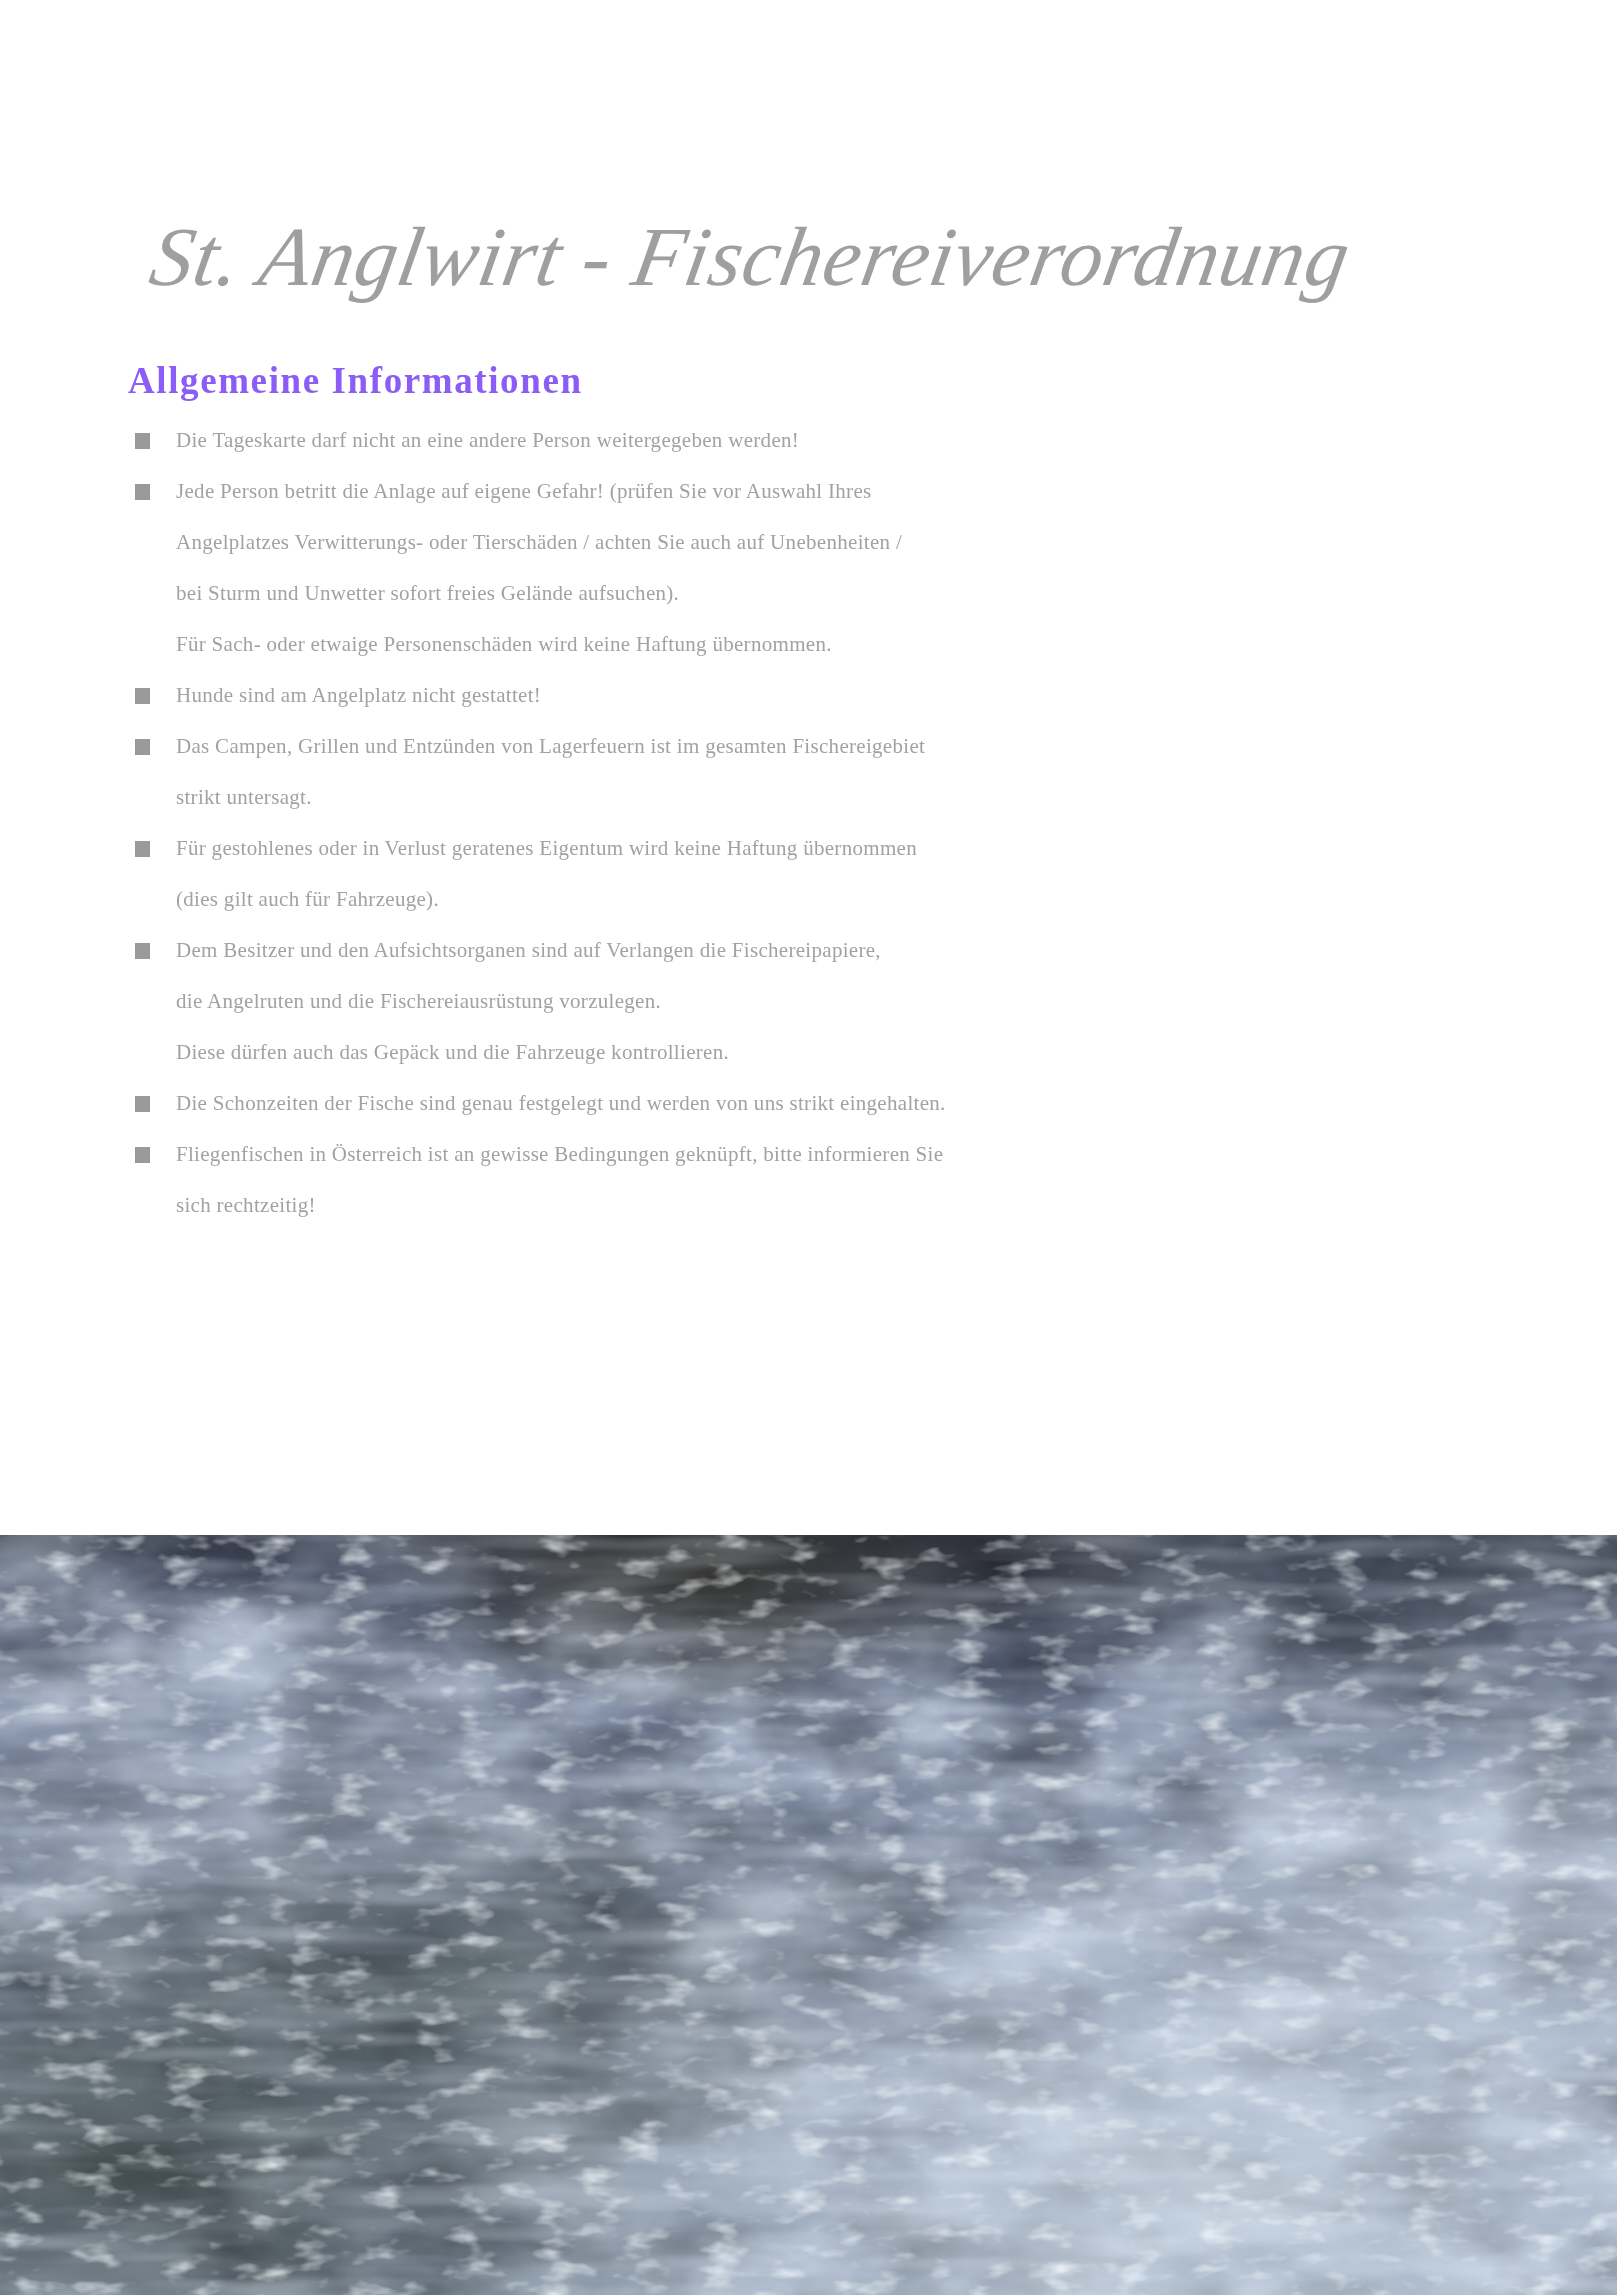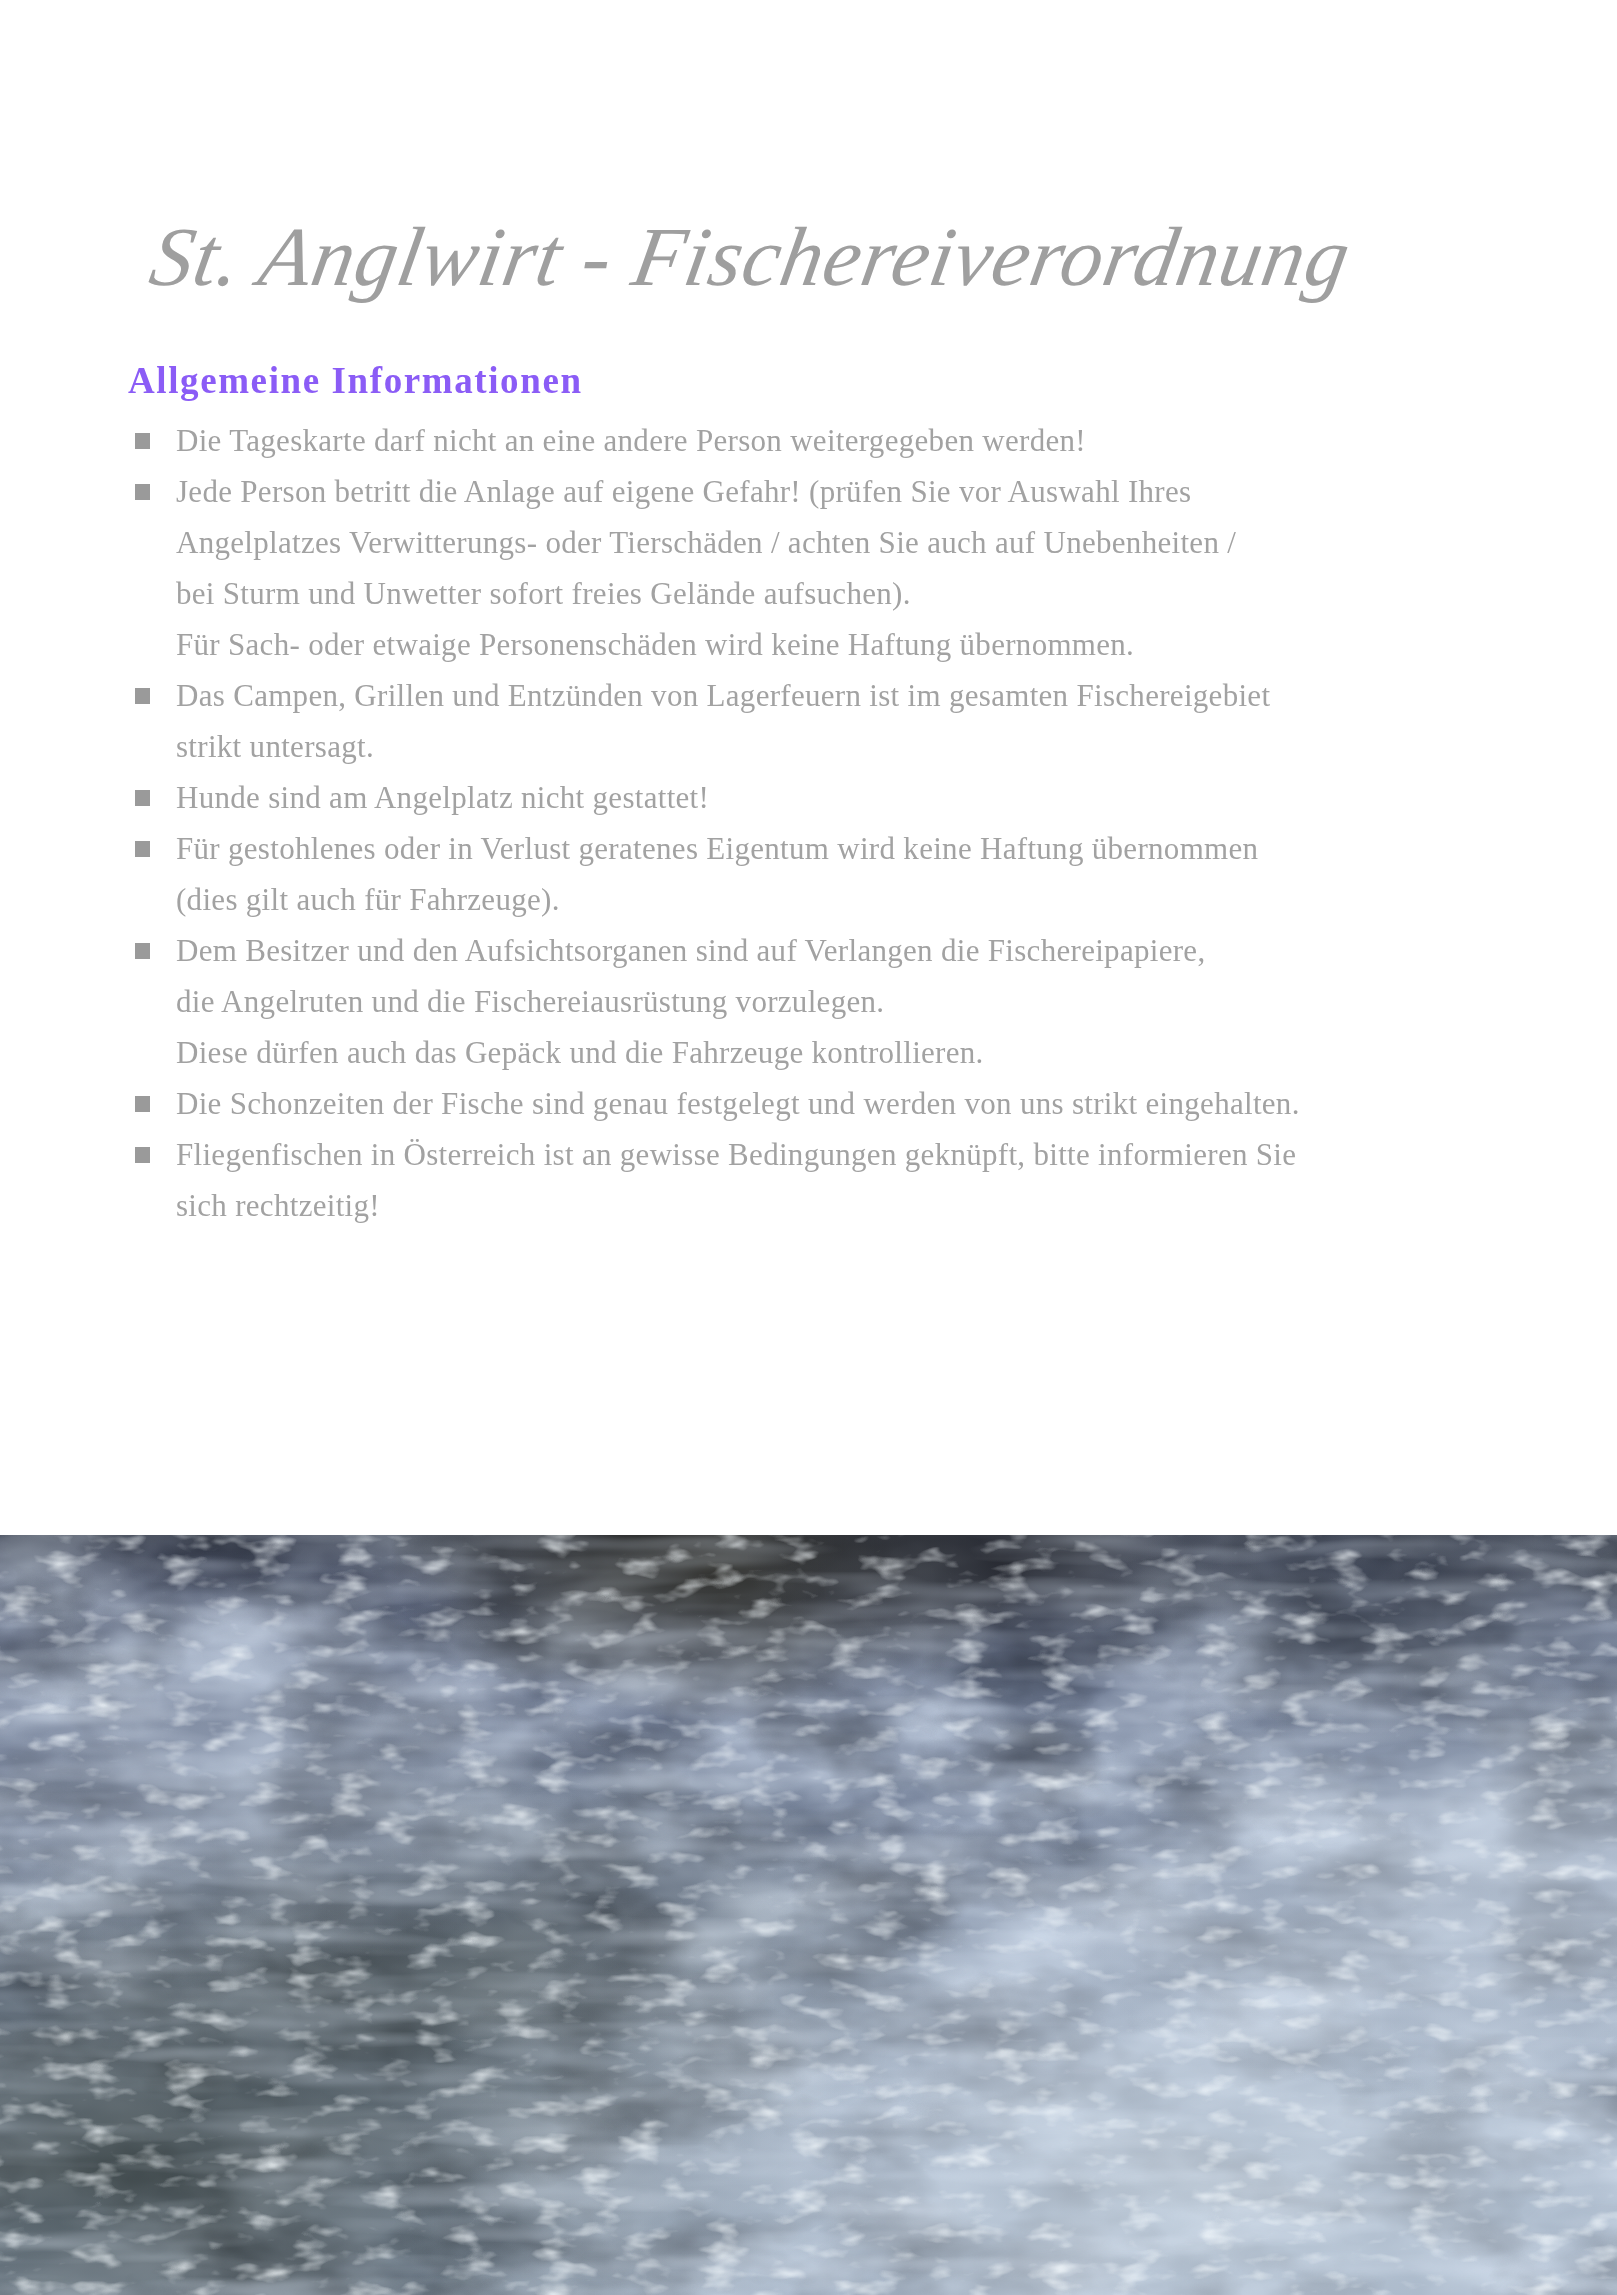--- a/index.html
+++ b/index.html
@@ -65,21 +65,21 @@
     position: absolute;
     left: 0;
     top: 18px;
     width: 14.8px;
     height: 15.6px;
     background: #9a9a9a;
   }
   .rule-text {
     display: block;
     white-space: pre-line;
-    font-size: 31px;
+    font-size: 21px;
     line-height: 51px;
     color: #a2a2a2;
     letter-spacing: 0.3px;
   }
 
   
   .water-photo {
     position: absolute;
     left: 0;
     top: 1535px;
@@ -112,26 +112,26 @@
     </li>
     <li class="rule">
       <span class="bullet"></span>
       <span class="rule-text">Jede Person betritt die Anlage auf eigene Gefahr! (prüfen Sie vor Auswahl Ihres
 Angelplatzes Verwitterungs- oder Tierschäden / achten Sie auch auf Unebenheiten /
 bei Sturm und Unwetter sofort freies Gelände aufsuchen).
 Für Sach- oder etwaige Personenschäden wird keine Haftung übernommen.</span>
     </li>
     <li class="rule">
       <span class="bullet"></span>
+      <span class="rule-text">Hunde sind am Angelplatz nicht gestattet!</span>
+    </li>
+    <li class="rule">
+      <span class="bullet"></span>
       <span class="rule-text">Das Campen, Grillen und Entzünden von Lagerfeuern ist im gesamten Fischereigebiet
 strikt untersagt.</span>
-    </li>
-    <li class="rule">
-      <span class="bullet"></span>
-      <span class="rule-text">Hunde sind am Angelplatz nicht gestattet!</span>
     </li>
     <li class="rule">
       <span class="bullet"></span>
       <span class="rule-text">Für gestohlenes oder in Verlust geratenes Eigentum wird keine Haftung übernommen
 (dies gilt auch für Fahrzeuge).</span>
     </li>
     <li class="rule">
       <span class="bullet"></span>
       <span class="rule-text">Dem Besitzer und den Aufsichtsorganen sind auf Verlangen die Fischereipapiere,
 die Angelruten und die Fischereiausrüstung vorzulegen.

